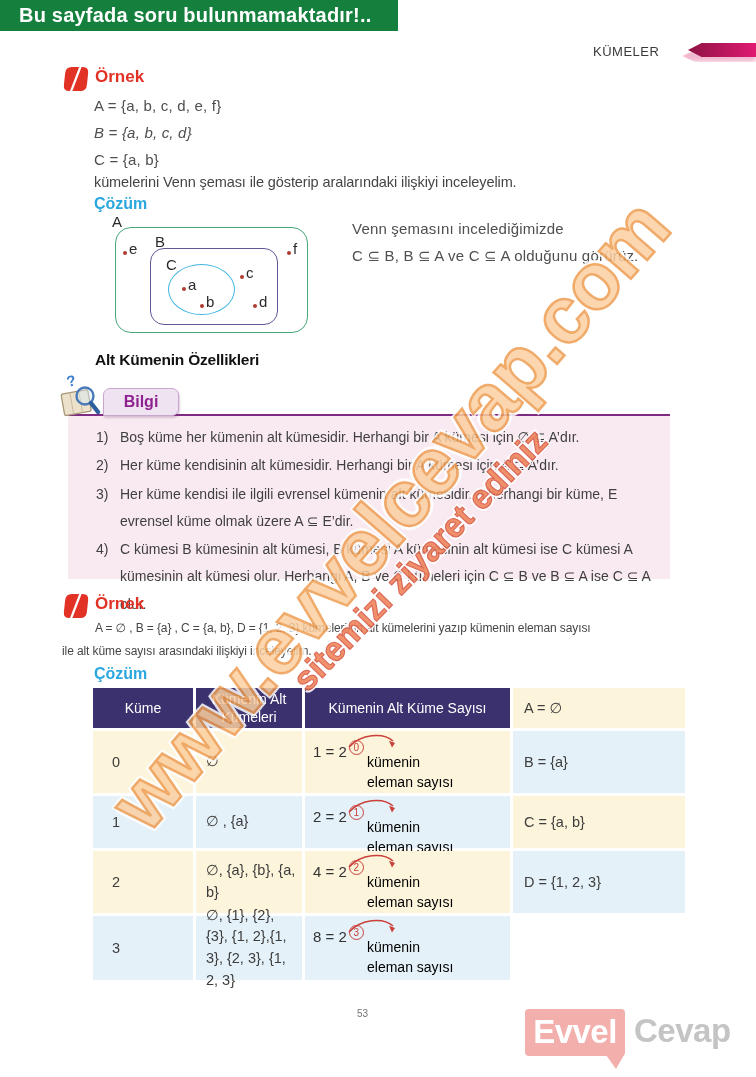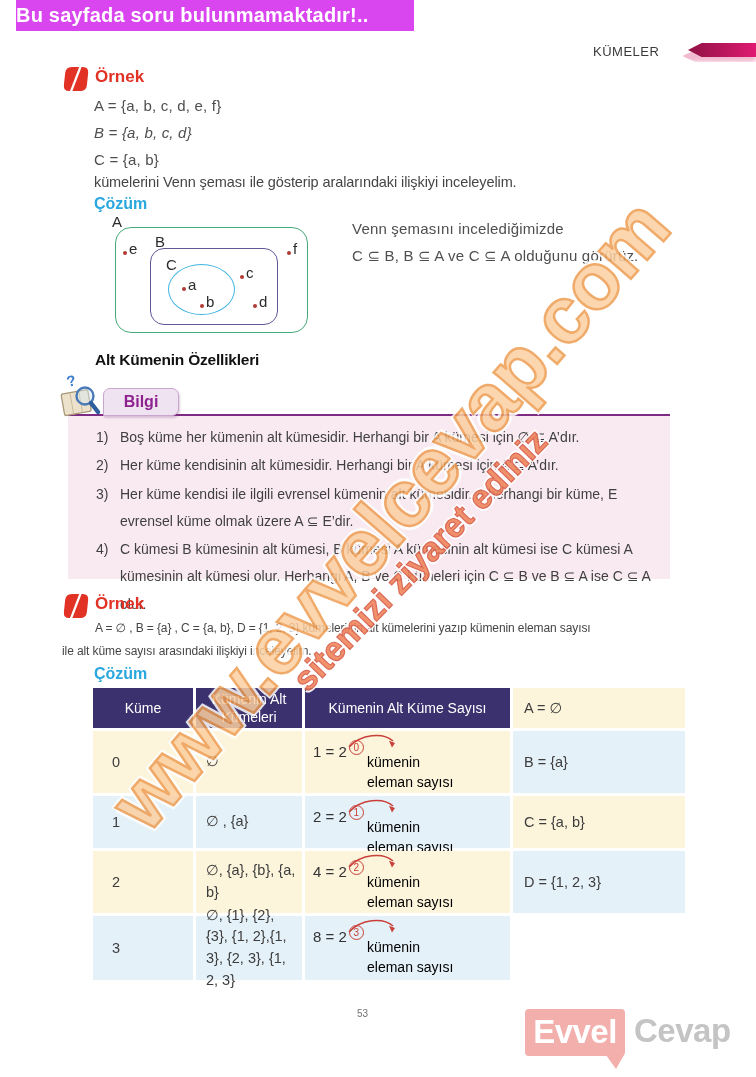--- a/index.html
+++ b/index.html
@@ -6,23 +6,23 @@
   html,body { background:#e9e9e9; }
   .page {
     position:relative; width:756px; height:1077px; background:#ffffff;
     margin:0 auto; overflow:hidden;
     font-family:"Liberation Sans", sans-serif; color:#4a4a4a;
   }
   .abs { position:absolute; }
 
   
   .banner {
-    left:16px; top:13; width:398px; height:31px; background:#d946ef;
+    left:0; top:13; width:398px; height:31px; background:#15803d;
     color:#fff; font-size:20px; font-weight:bold; line-height:31px;
-    letter-spacing:0.2px;
+    padding-left:19px; letter-spacing:0.2px;
   }
 
   
   .chapter { left:593px; top:44px; font-size:13px; color:#3a3a3a; letter-spacing:0.5px; }
   .chapter-arrow {
     left:688px; top:43px; width:68px; height:14px;
     background:linear-gradient(90deg,#8e1244,#e01a72);
     clip-path:polygon(0 50%, 20% 0, 100% 0, 100% 100%, 20% 100%);
   }
   .chapter-arrow-shadow {

